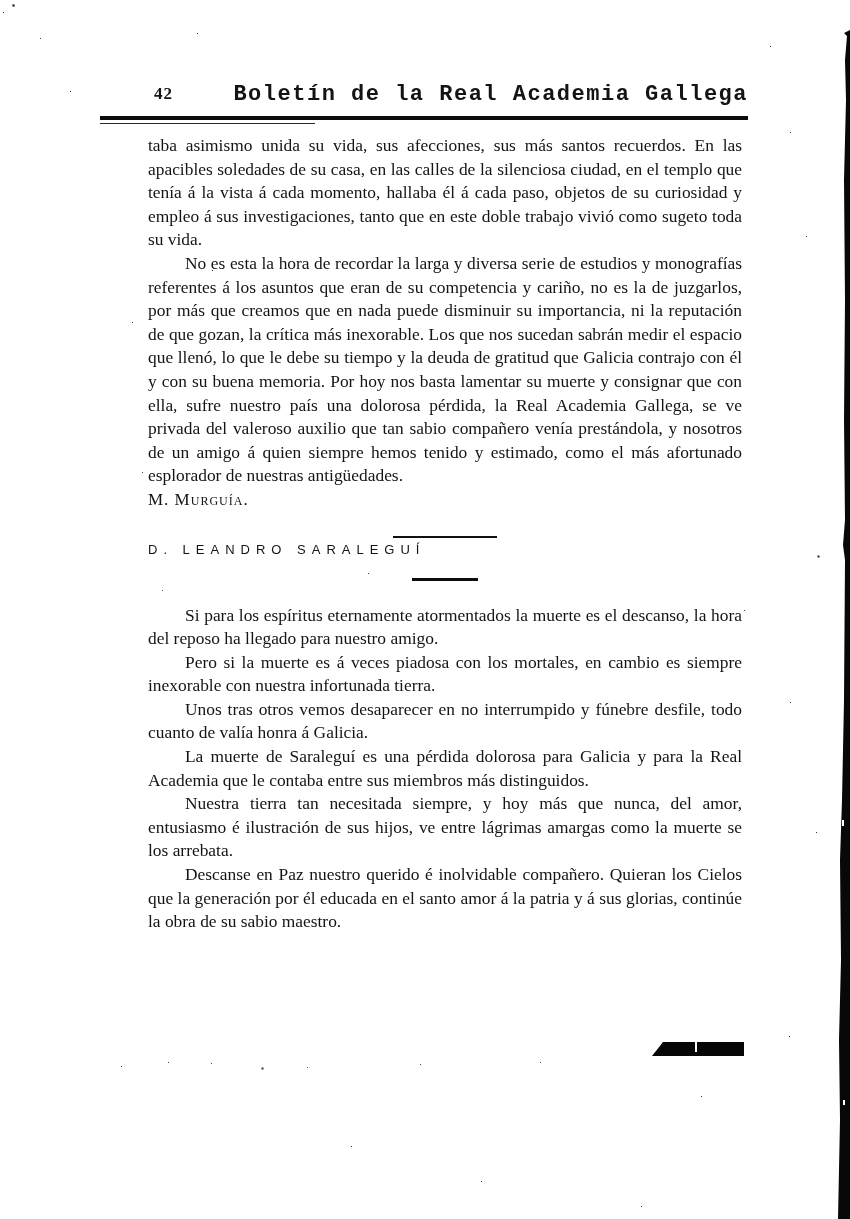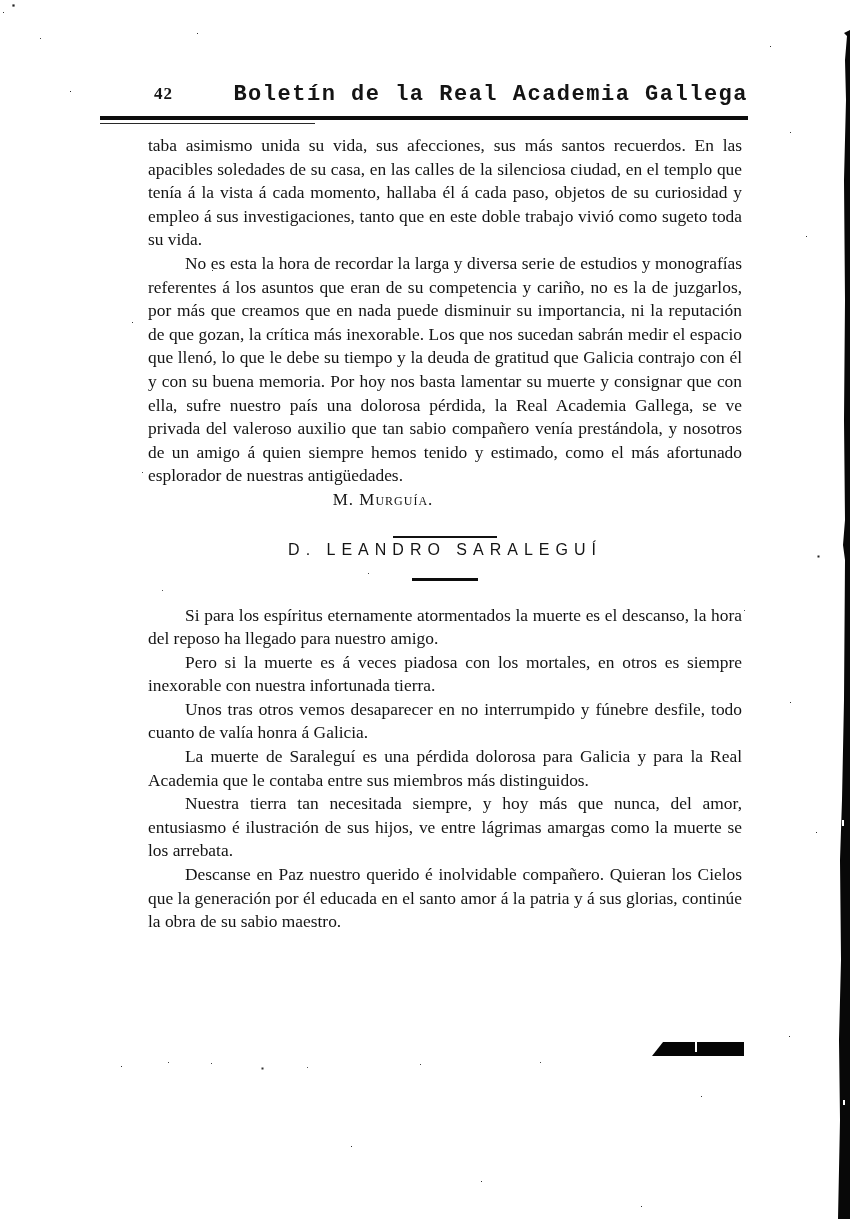--- a/index.html
+++ b/index.html
@@ -74,38 +74,37 @@
   }
   .text-column p {
     margin: 0;
     text-indent: 37px;
   }
   .text-column p.no-indent {
     text-indent: 0;
   }
   .signature {
     margin: 5px 0 0 0;
-    text-align: center;
+    text-align: left;
     padding-right: 124px;
     font-variant: small-caps;
     font-size: 17px;
     letter-spacing: 1px;
   }
   .divider-top {
     width: 104px;
     height: 2px;
     background: #111;
     margin: 24px auto 0 auto;
   }
   .article-title {
     margin: 27px 0 0 0;
-    text-align: center;
     font-family: "Liberation Sans", sans-serif;
     font-weight: 400;
-    font-size: 16px;
+    font-size: 13px;
     letter-spacing: 6px;
     line-height: 24px;
     white-space: nowrap;
     text-indent: 0;
   }
   .divider-bottom {
     width: 66px;
     height: 3px;
     background: #0d0d0d;
     margin: 16px auto 0 auto;
@@ -178,21 +177,21 @@
 
     <p class="signature no-indent">M. Murguía.</p>
 
     <div class="divider-top"></div>
 
     <p class="article-title no-indent">D. LEANDRO SARALEGUÍ</p>
 
     <div class="divider-bottom"></div>
 
     <p class="article-body-start">Si para los espíritus eternamente atormentados la muerte es el descanso, la hora del reposo ha llegado para nuestro amigo.</p>
-    <p>Pero si la muerte es á veces piadosa con los mortales, en otros es siempre inexorable con nuestra infortunada tierra.</p>
+    <p>Pero si la muerte es á veces piadosa con los mortales, en cambio es siempre inexorable con nuestra infortunada tierra.</p>
     <p>Unos tras otros vemos desaparecer en no interrumpido y fúnebre desfile, todo cuanto de valía honra á Galicia.</p>
     <p>La muerte de Saraleguí es una pérdida dolorosa para Galicia y para la Real Academia que le contaba entre sus miembros más distinguidos.</p>
     <p>Nuestra tierra tan necesitada siempre, y hoy más que nunca, del amor, entusiasmo é ilustración de sus hijos, ve entre lágrimas amargas como la muerte se los arrebata.</p>
     <p>Descanse en Paz nuestro querido é inolvidable compañero. Quieran los Cielos que la generación por él educada en el santo amor á la patria y á sus glorias, continúe la obra de su sabio maestro.</p>
   </div>
 
   <div class="ink-smudge">
     <div class="slit"></div>
   </div>
 

